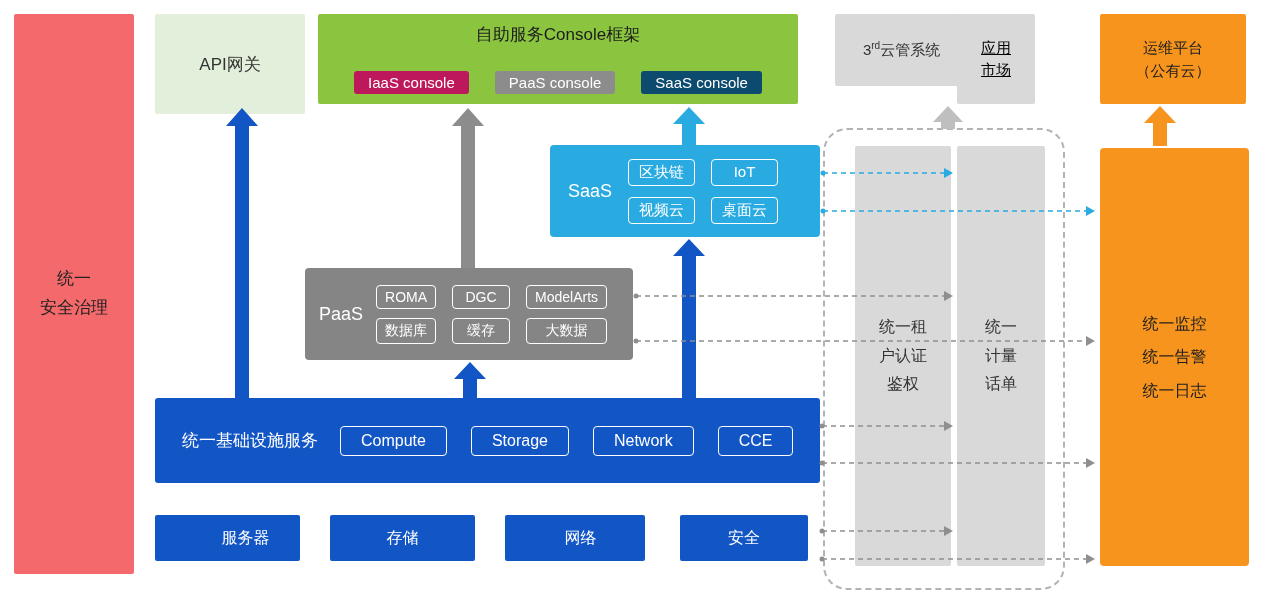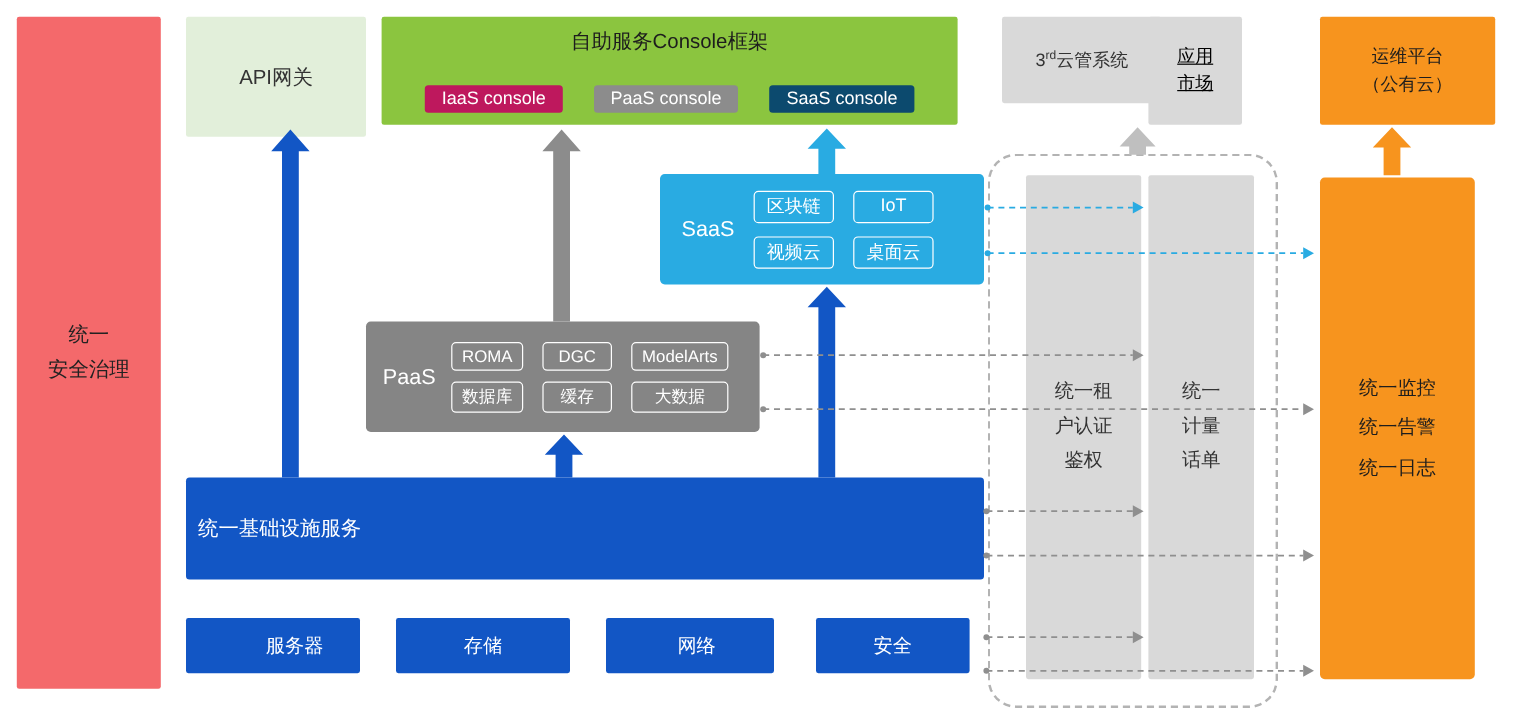--- a/index.html
+++ b/index.html
@@ -42,39 +42,39 @@
   .box-saas { left:550px; top:145px; width:270px; height:92px; background:#29abe2; padding-left:18px; gap:16px; }
   .box-saas .svc-label { font-size:18px; }
   .saas-chips { display:grid; grid-template-columns:auto auto; gap:11px 16px; }
   .saas-chips .chip { font-size:15px; padding:3px 10px; min-width:60px; }
 
   .box-paas { left:305px; top:268px; width:328px; height:92px; background:#858585; padding-left:14px; gap:13px; }
   .box-paas .svc-label { font-size:18px; }
   .paas-chips { display:grid; grid-template-columns:auto auto auto; gap:9px 16px; }
   .paas-chips .chip { font-size:14px; padding:3px 8px; min-width:58px; }
 
-  .box-infra { left:155px; top:398px; width:665px; height:85px; background:#1256c5; padding-left:10px; gap:22px; border-radius:3px; }
+  .box-infra { left:155px; top:398px; width:665px; height:85px; background:#1256c5; padding-left:27px; gap:22px; border-radius:3px; }
   .box-infra .svc-label { font-size:17px; }
   .infra-chips { display:flex; gap:24px; }
   .infra-chips .chip { font-size:16px; padding:5px 20px; }
 
   
   .hw { top:515px; height:46px; background:#1256c5; color:#fff; font-size:16px; border-radius:2px; }
   .hw-0 { left:155px; width:145px;padding-left:36px; }
   .hw-1 { left:330px; width:145px; }
   .hw-2 { left:505px; width:140px;padding-left:11px; }
   .hw-3 { left:680px; width:128px; }
 
   
   .dashed-frame { left:823px; top:128px; width:242px; height:462px; border:2px dashed #b3b3b3; border-radius:24px; }
   .bar-auth { left:843px; top:146px; width:96px; height:420px; background:#d9d9d9;
               font-size:16px; line-height:1.8; color:#333; border-radius:2px;margin-left:12px; }
   .bar-metering { left:957px; top:146px; width:88px; height:420px; background:#d9d9d9;
                   font-size:16px; line-height:1.8; color:#333; border-radius:2px; }
-  .bar-monitoring { left:1100px; top:148px; width:129px; height:418px; background:#f7941e;
+  .bar-monitoring { left:1100px; top:148px; width:149px; height:418px; background:#f7941e;
                     font-size:16px; line-height:2.1; color:#1d1d1d; border-radius:4px; }
 
   .arrows { position:absolute; left:0; top:0; pointer-events:none; }
 </style>
 </head>
 <body>
 
 <div class="stage">
 
   <div class="abs center pre bar-security">
@@ -126,20 +126,26 @@
       <span class="chip">DGC</span>
       <span class="chip">ModelArts</span>
       <span class="chip">数据库</span>
       <span class="chip">缓存</span>
       <span class="chip">大数据</span>
     </div>
   </div>
 
   <div class="abs svc box-infra">
     <span class="svc-label">统一基础设施服务</span>
+    <div class="infra-chips">
+      <span class="chip">Compute</span>
+      <span class="chip">Storage</span>
+      <span class="chip">Network</span>
+      <span class="chip">CCE</span>
+    </div>
   </div>
 
   <div class="abs center hw hw-0">
       <span>服务器</span>
     </div>
   <div class="abs center hw hw-1">
       <span>存储</span>
     </div>
   <div class="abs center hw hw-2">
       <span>网络</span>

